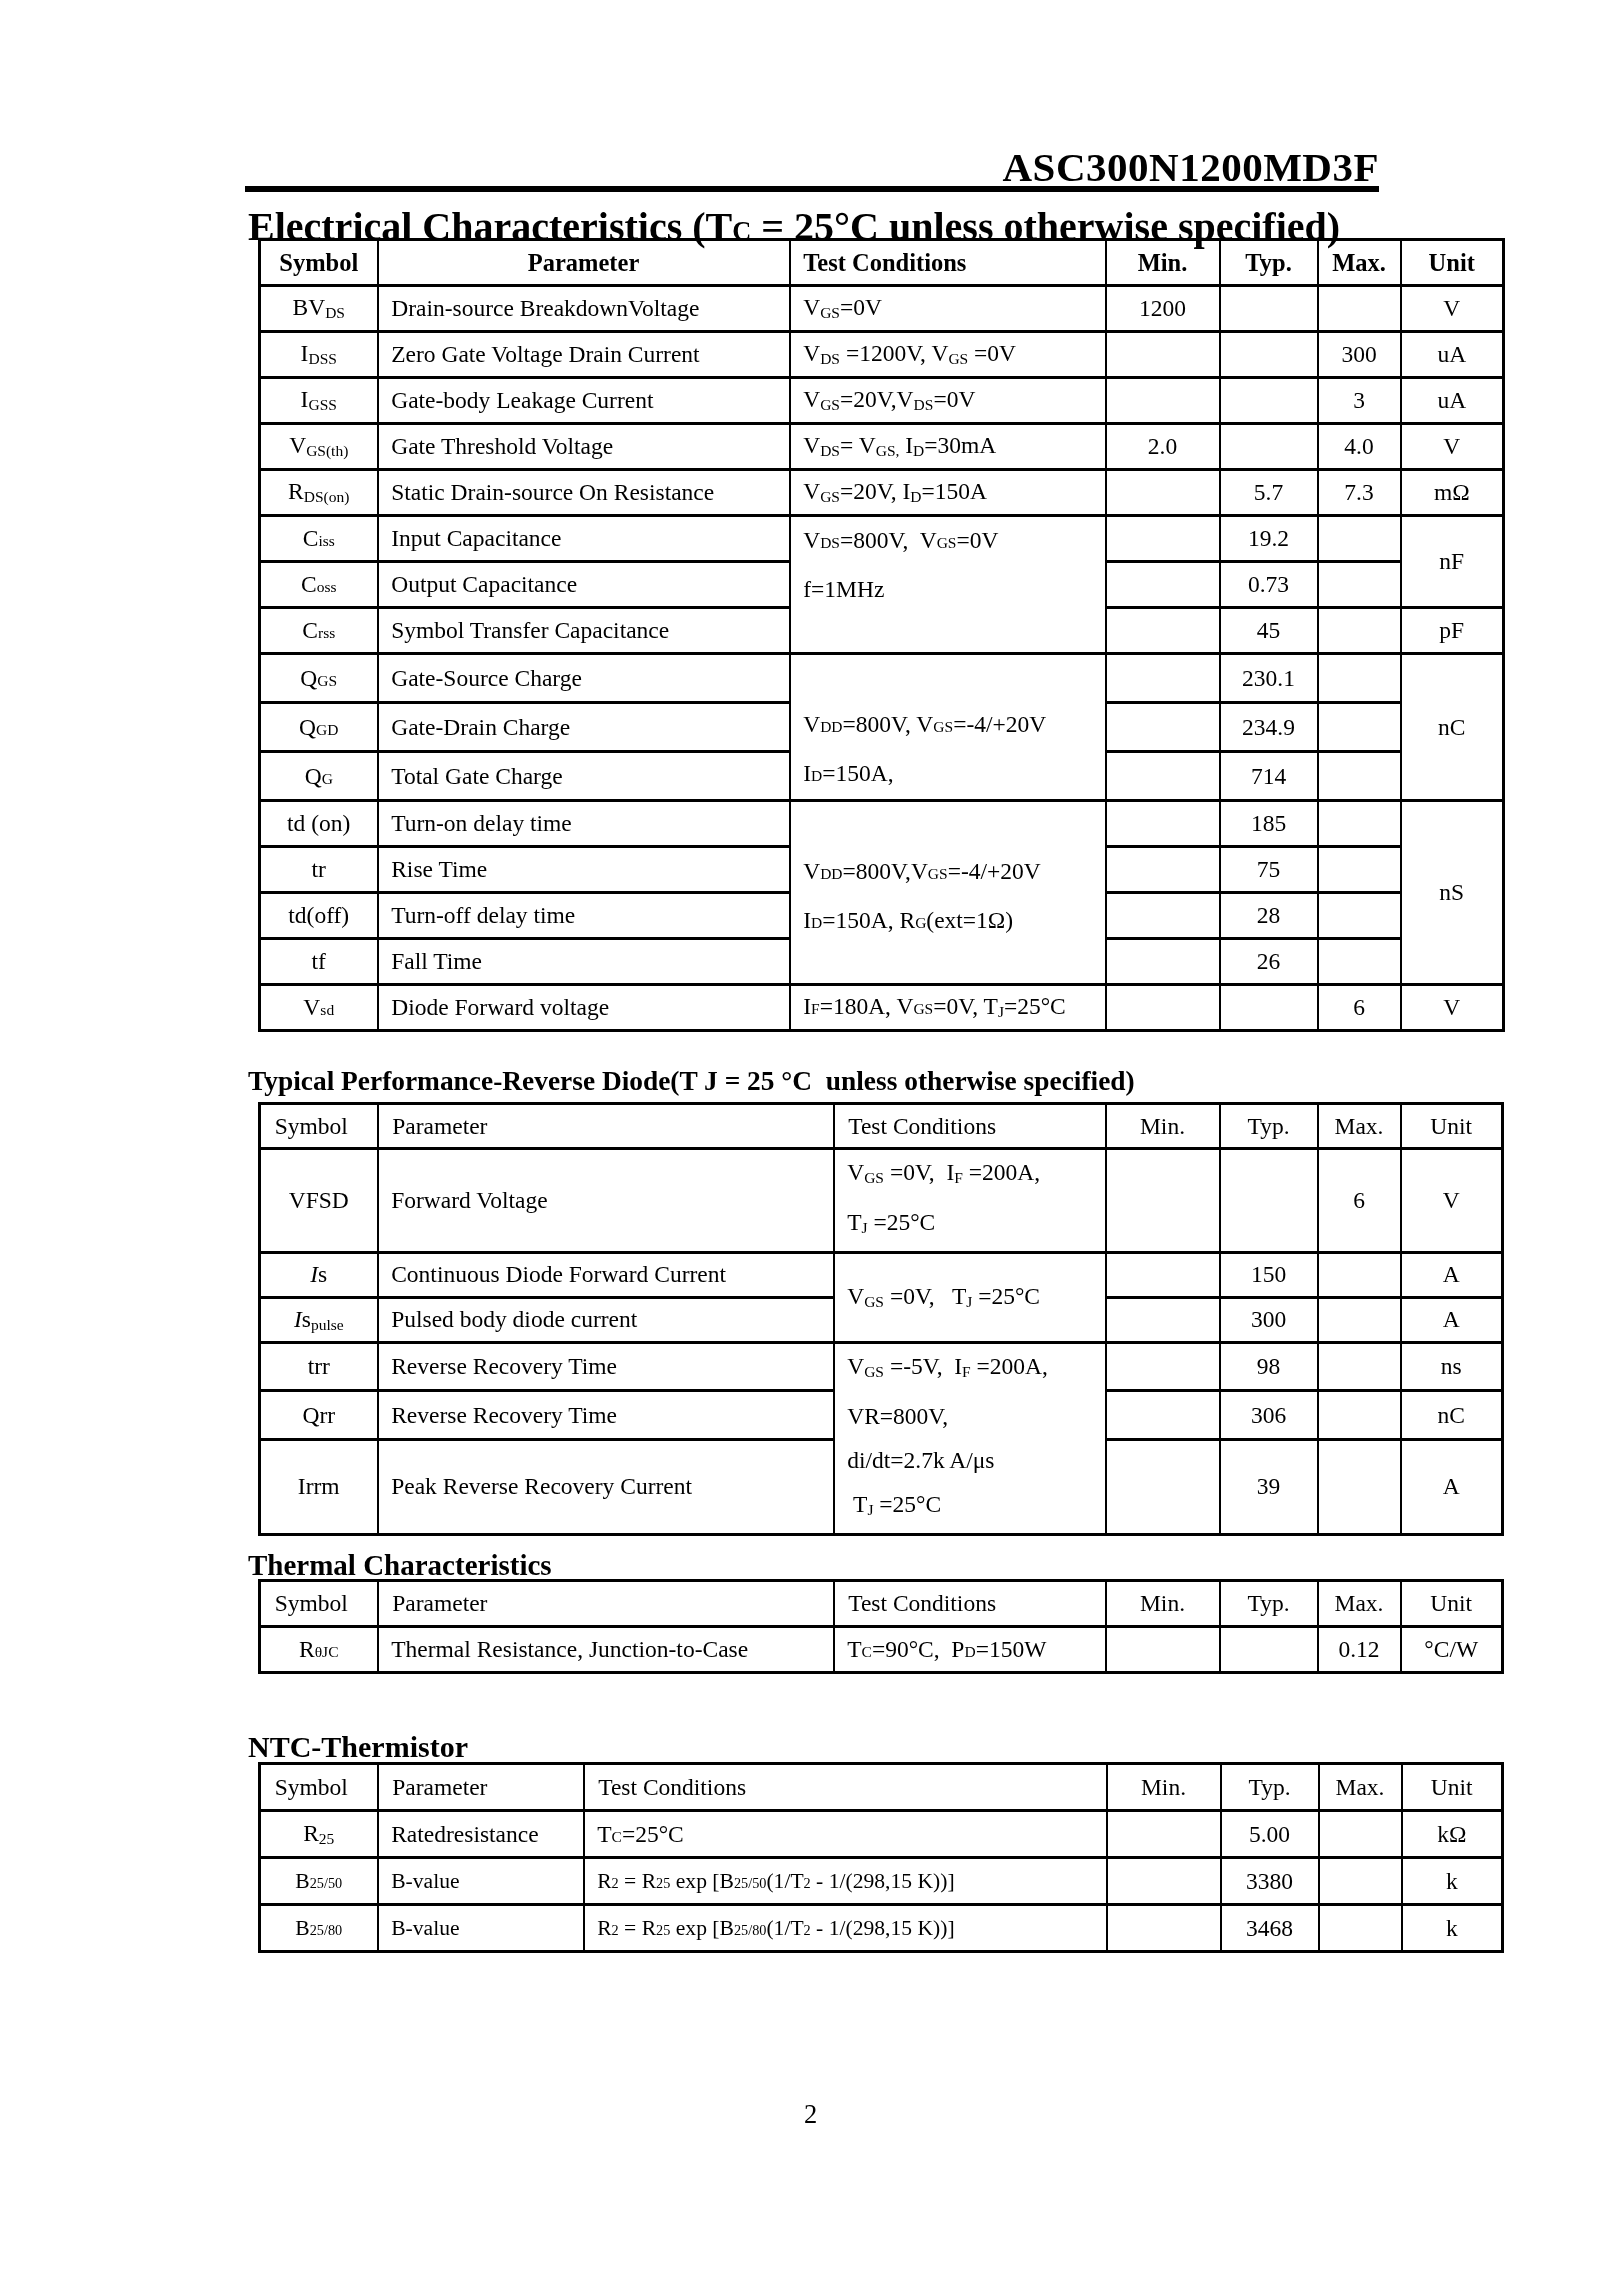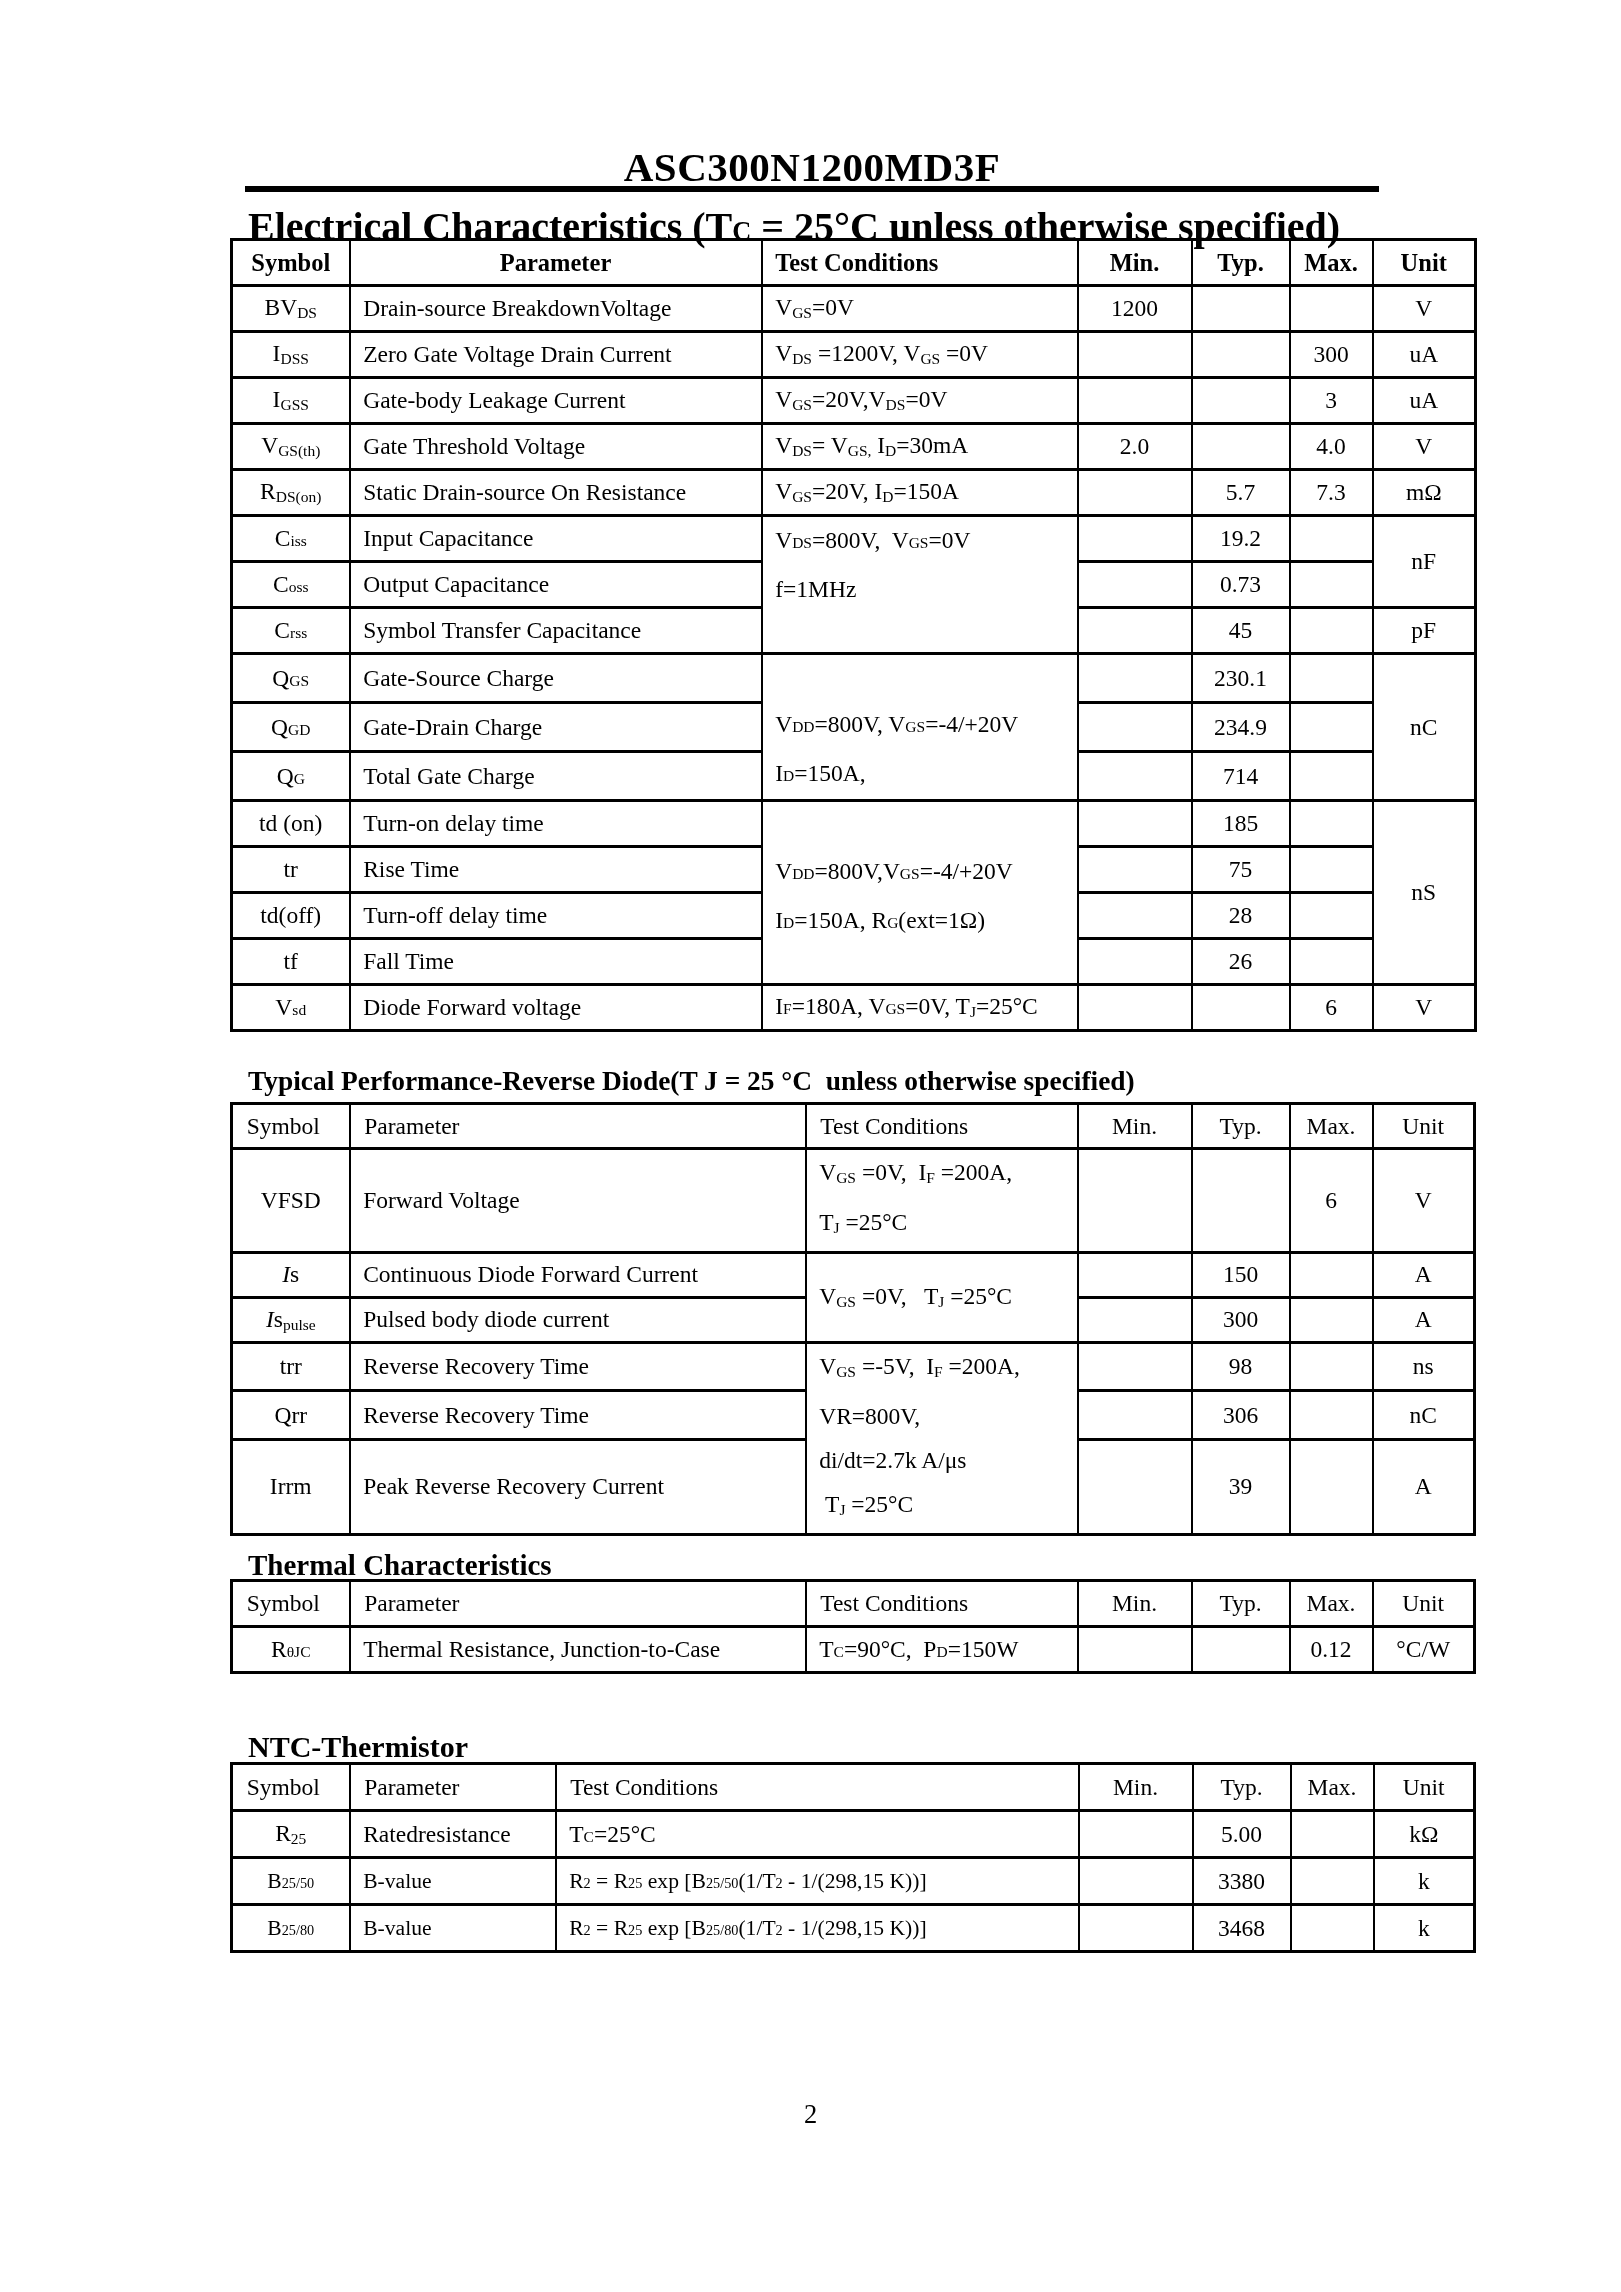--- a/index.html
+++ b/index.html
@@ -6,33 +6,33 @@
   html,body { background:#e8e8e8; }
   .page {
     position:relative; width:1621px; height:2293px; margin:0 auto;
     background:#ffffff; color:#000;
     font-family:"Liberation Serif", "DejaVu Serif", serif;
   }
   .abs { position:absolute; }
 
   .doc-title {
     left:245px; top:143px; width:1134px;
-    text-align:center; font-size:41px; font-weight:bold; letter-spacing:0.5px;
+    text-align:right; font-size:41px; font-weight:bold; letter-spacing:0.5px;
   }
   .rule { left:245px; top:186px; width:1134px; height:5.9px; background:#000; }
 
   .sec-heading { font-weight:bold; white-space:nowrap; }
   #h-electrical { left:248px; top:203px;  font-size:40px; }
   #h-reverse    { left:248px; top:1066px; font-size:27.4px; }
   #h-thermal    { left:248px; top:1549px; font-size:29px; }
   #h-ntc        { left:248px; top:1730px; font-size:30px; }
 
   table {
     border-collapse:collapse; table-layout:fixed; width:1243px;
-    border:3.9px solid #000; font-size:23.5px;
+    border:3.9px solid #000; font-size:23.5px;margin-left:28px;
   }
   #t-electrical { left:230px; top:238px; }
   #t-reverse    { left:230px; top:1102px; }
   #t-thermal    { left:230px; top:1579px; }
   #t-ntc        { left:230px; top:1762px; }
 
   td, th {
     border:2.9px solid #000; border-top-width:3.9px; border-bottom-width:3.9px;
     padding:0 9.8px; overflow:hidden; font-weight:normal;
     vertical-align:middle; text-align:center;

